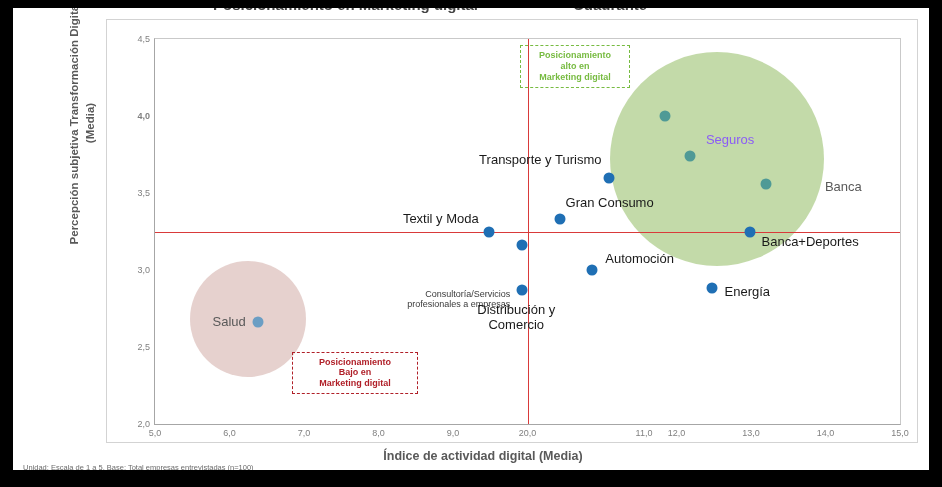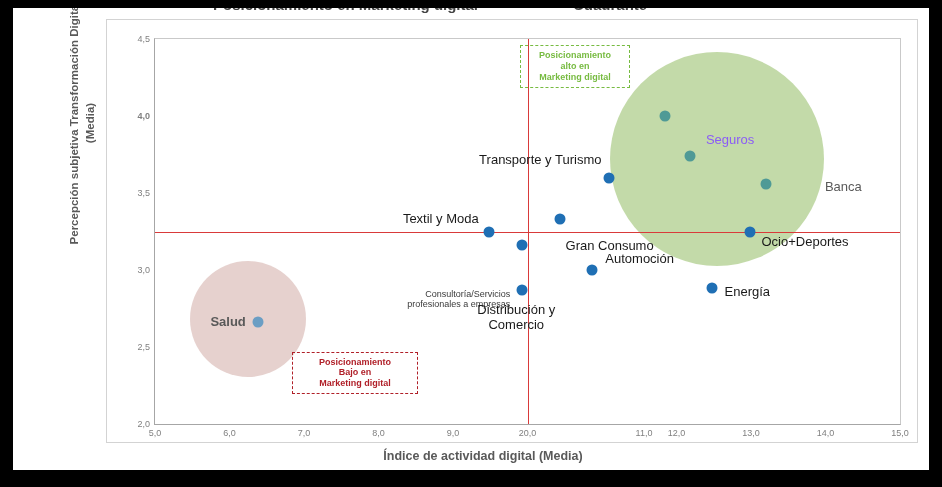--- a/index.html
+++ b/index.html
@@ -93,20 +93,21 @@
   <div id="page">
 
     <div id="slide-title-strip">
       <div class="t">Posicionamiento en Marketing digital</div>
       <div class="t2">Cuadrante</div>
     </div>
 
     <div id="ytitle">Percepción subjetiva
 Transformación Digital (Media)</div>
     <div id="xtitle">Índice de actividad digital (Media)</div>
+    <div id="footnote">Unidad: Escala de 1 a 5. Base: Total empresas entrevistadas (n=100)</div>
 
     <div id="chartbox">
       <div id="plot">
           <div class="ytick" style="top: 385px;">2,0</div>
           <div class="ytick" style="top: 308px;">2,5</div>
           <div class="ytick" style="top: 231px;">3,0</div>
           <div class="ytick" style="top: 154px;">3,5</div>
           <div class="ytick" style="top: 77px; font-weight: bold;">4,0</div>
           <div class="ytick" style="top: 0px;">4,5</div>
           <div class="xtick" style="left: 0px;">5,0</div>
@@ -123,39 +124,39 @@
           <div class="bubble" style="left: 562.475px; top: 120.12px; width: 214px; height: 214px; background: rgb(185, 212, 154); opacity: 0.85;"></div>
           <div class="bubble" style="left: 93.125px; top: 280.28px; width: 116px; height: 116px; background: rgb(227, 204, 201); opacity: 0.9;"></div>
           <div class="refline-h" style="top: 192.5px; border-top-color: rgb(217, 58, 58);"></div>
           <div class="refline-v" style="left: 372.5px; border-left-color: rgb(217, 58, 58);"></div>
           <div class="dot" title="Tecnología / Telecomunicaciones" style="left: 510.325px; top: 77px; width: 11px; height: 11px; background: rgb(79, 154, 150);"></div>
           <div class="dot" title="Seguros" style="left: 534.91px; top: 117.04px; width: 11px; height: 11px; background: rgb(79, 154, 150);"></div>
           <div class="dlabel" style="font-size: 13px; font-weight: normal; color: #8b5cf6; top: 101px; text-align: left; left: 550.91px; transform: translateY(-50%);">Seguros</div>
           <div class="dot" title="Banca" style="left: 610.9px; top: 144.76px; width: 11px; height: 11px; background: rgb(79, 154, 150);"></div>
           <div class="dlabel" style="font-size: 13px; font-weight: normal; color: rgb(89, 89, 89); top: 147.76px; text-align: left; left: 625.9px; transform: translateY(-50%); margin-left: 44px;">Banca</div>
           <div class="dot" title="Ocio+Deportes" style="left: 594.51px; top: 192.5px; width: 11px; height: 11px; background: rgb(31, 111, 180);"></div>
-          <div class="dlabel" style="font-size: 13px; font-weight: normal; color: rgb(26, 26, 26); top: 202.5px; text-align: left; left: 606.51px; transform: translateY(-50%);">Ocio+Deportes</div>
+          <div class="dlabel" style="font-size: 13px; font-weight: normal; color: rgb(26, 26, 26); top: 202.5px; text-align: left; left: 606.51px; transform: translateY(-50%);">Banca+Deportes</div>
           <div class="dot" title="Transporte y Turismo" style="left: 454.45px; top: 138.6px; width: 11px; height: 11px; background: rgb(31, 111, 180);"></div>
           <div class="dlabel" style="font-size: 13px; font-weight: normal; color: rgb(26, 26, 26); top: 120.6px; text-align: right; right: 298.55px; transform: translateY(-50%); margin-left: 32px;">Transporte y Turismo</div>
           <div class="dot" title="Gran Consumo" style="left: 404.535px; top: 180.18px; width: 11px; height: 11px; background: rgb(31, 111, 180);"></div>
-          <div class="dlabel" style="font-size: 13px; font-weight: normal; color: rgb(26, 26, 26); top: 164.18px; text-align: left; left: 410.535px; transform: translateY(-50%); margin-top: 43px;">Gran Consumo</div>
+          <div class="dlabel" style="font-size: 13px; font-weight: normal; color: rgb(26, 26, 26); top: 164.18px; text-align: left; left: 410.535px; transform: translateY(-50%);">Gran Consumo</div>
           <div class="dot" title="Textil y Moda" style="left: 333.76px; top: 192.5px; width: 11px; height: 11px; background: rgb(31, 111, 180);"></div>
           <div class="dlabel" style="font-size: 13px; font-weight: normal; color: rgb(26, 26, 26); top: 179.5px; text-align: right; right: 421.24px; transform: translateY(-50%);">Textil y Moda</div>
           <div class="dot" title="Consultoría/Servicios profesionales a empresas" style="left: 367.285px; top: 206.36px; width: 11px; height: 11px; background: rgb(31, 111, 180);"></div>
           <div class="dlabel" style="font-size: 9px; font-weight: normal; color: rgb(58, 58, 58); top: 228.36px; text-align: right; right: 389.715px; transform: translateY(-50%); margin-top: 32px;">Consultoría/Servicios
 profesionales a empresas</div>
           <div class="dot" title="Automoción" style="left: 437.315px; top: 231px; width: 11px; height: 11px; background: rgb(31, 111, 180);"></div>
           <div class="dlabel" style="font-size: 13px; font-weight: normal; color: rgb(26, 26, 26); top: 220px; text-align: left; left: 450.315px; transform: translateY(-50%);">Automoción</div>
           <div class="dot" title="Energía" style="left: 556.515px; top: 249.48px; width: 11px; height: 11px; background: rgb(31, 111, 180);"></div>
           <div class="dlabel" style="font-size: 13px; font-weight: normal; color: rgb(26, 26, 26); top: 253.48px; text-align: left; left: 569.515px; transform: translateY(-50%);">Energía</div>
           <div class="dot" title="Distribución y Comercio" style="left: 367.285px; top: 251.02px; width: 11px; height: 11px; background: rgb(31, 111, 180);"></div>
           <div class="dlabel" style="font-size: 13px; font-weight: normal; color: rgb(26, 26, 26); top: 279.02px; text-align: center; left: 361.285px; transform: translateX(-50%) translateY(-50%);">Distribución y
 Comercio</div>
           <div class="dot" title="Salud" style="left: 102.81px; top: 283.36px; width: 11px; height: 11px; background: rgb(107, 158, 196);"></div>
-          <div class="dlabel" style="font-size: 13px; font-weight: bold; color: rgb(89, 89, 89); top: 283.36px; text-align: right; right: 654.19px; transform: translateY(-50%);">Salud</div>
+          <div class="dlabel" style="font-size: 13px; font-weight: normal; color: rgb(89, 89, 89); top: 283.36px; text-align: right; right: 654.19px; transform: translateY(-50%);">Salud</div>
           <div class="callout" id="callout-high" style="left: 365.05px; top: 6.16px; width: 96px;">Posicionamiento
 alto en
 Marketing digital</div>
           <div class="callout" id="callout-low" style="left: 137.08px; top: 312.62px; width: 112px;">Posicionamiento
 Bajo en
 Marketing digital</div>
         </div>
     </div>
 
   </div>

